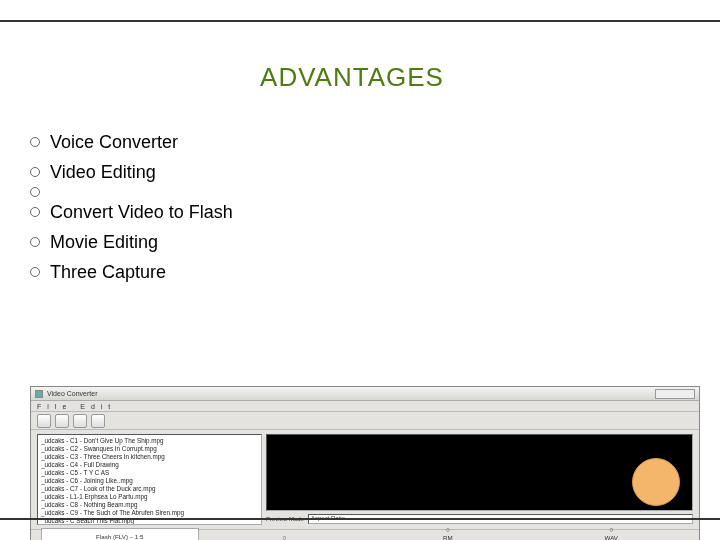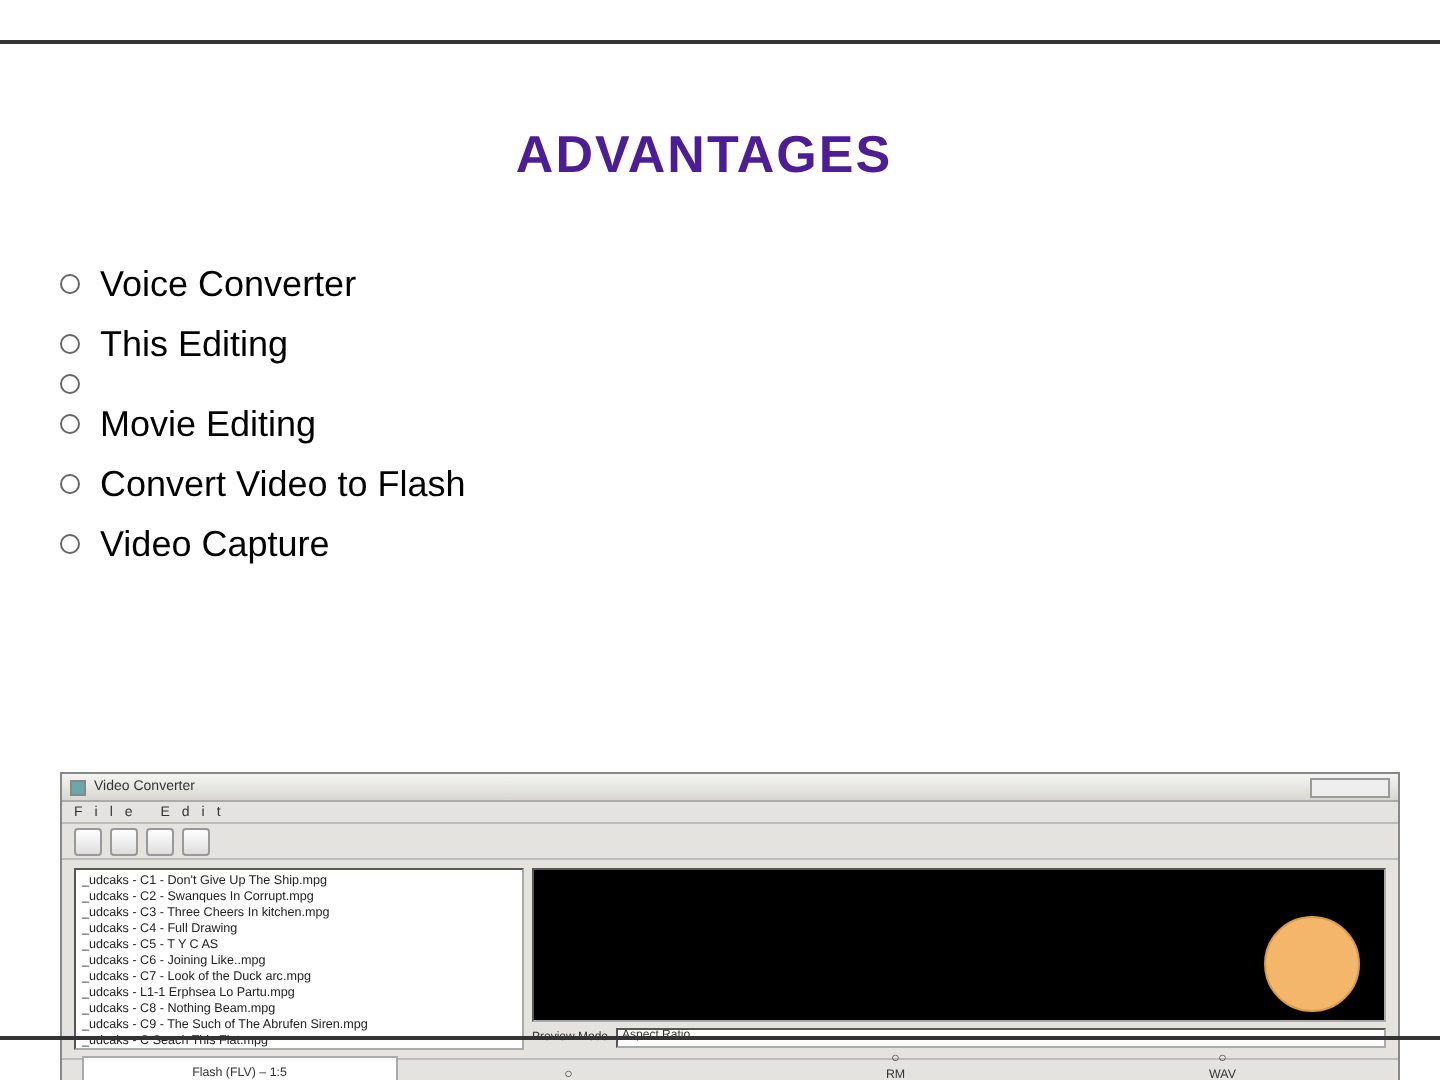--- a/index.html
+++ b/index.html
@@ -13,22 +13,22 @@
   .hbar {
     width: 100%;
     height: 2px;
     background: #333;
   }
   .hbar.top { margin-top: 20px; }
   .hbar.bottom { position: absolute; left: 0; bottom: 20px; }
   .title {
     text-align: center;
     font-size: 26px;
-    font-weight: 700;
-    color: #4c1d95;
+    font-weight: 400;
+    color: #4d7c0f;
     letter-spacing: 1px;
     margin: 40px 16px 28px 0;
     font-variant: small-caps;
   }
   .content {
     display: flex;
     padding: 0 20px 0 30px;
     flex-direction: column;
   }
   .bullets {
@@ -173,36 +173,36 @@
 
 <div class="content">
 
   <div class="bullets">
     <div class="item">
       <span class="bullet-icon"></span>
       <span>Voice Converter</span>
     </div>
     <div class="item">
       <span class="bullet-icon"></span>
-      <span>This Editing</span>
-    </div>
-    <div class="item">
-      <span class="bullet-icon"></span>
+      <span>Video Editing</span>
+    </div>
+    <div class="item">
+      <span class="bullet-icon"></span>
+    </div>
+    <div class="item">
+      <span class="bullet-icon"></span>
+      <span>Convert Video to Flash</span>
     </div>
     <div class="item">
       <span class="bullet-icon"></span>
       <span>Movie Editing</span>
     </div>
     <div class="item">
       <span class="bullet-icon"></span>
-      <span>Convert Video to Flash</span>
-    </div>
-    <div class="item">
-      <span class="bullet-icon"></span>
-      <span>Video Capture</span>
+      <span>Three Capture</span>
     </div>
   </div>
 
   <div class="shot">
     <div class="tbar">
       <span class="tbar-icon"></span>
       <span>Video Converter</span>
       <span class="winctl"></span>
     </div>
     <div class="mbar">

